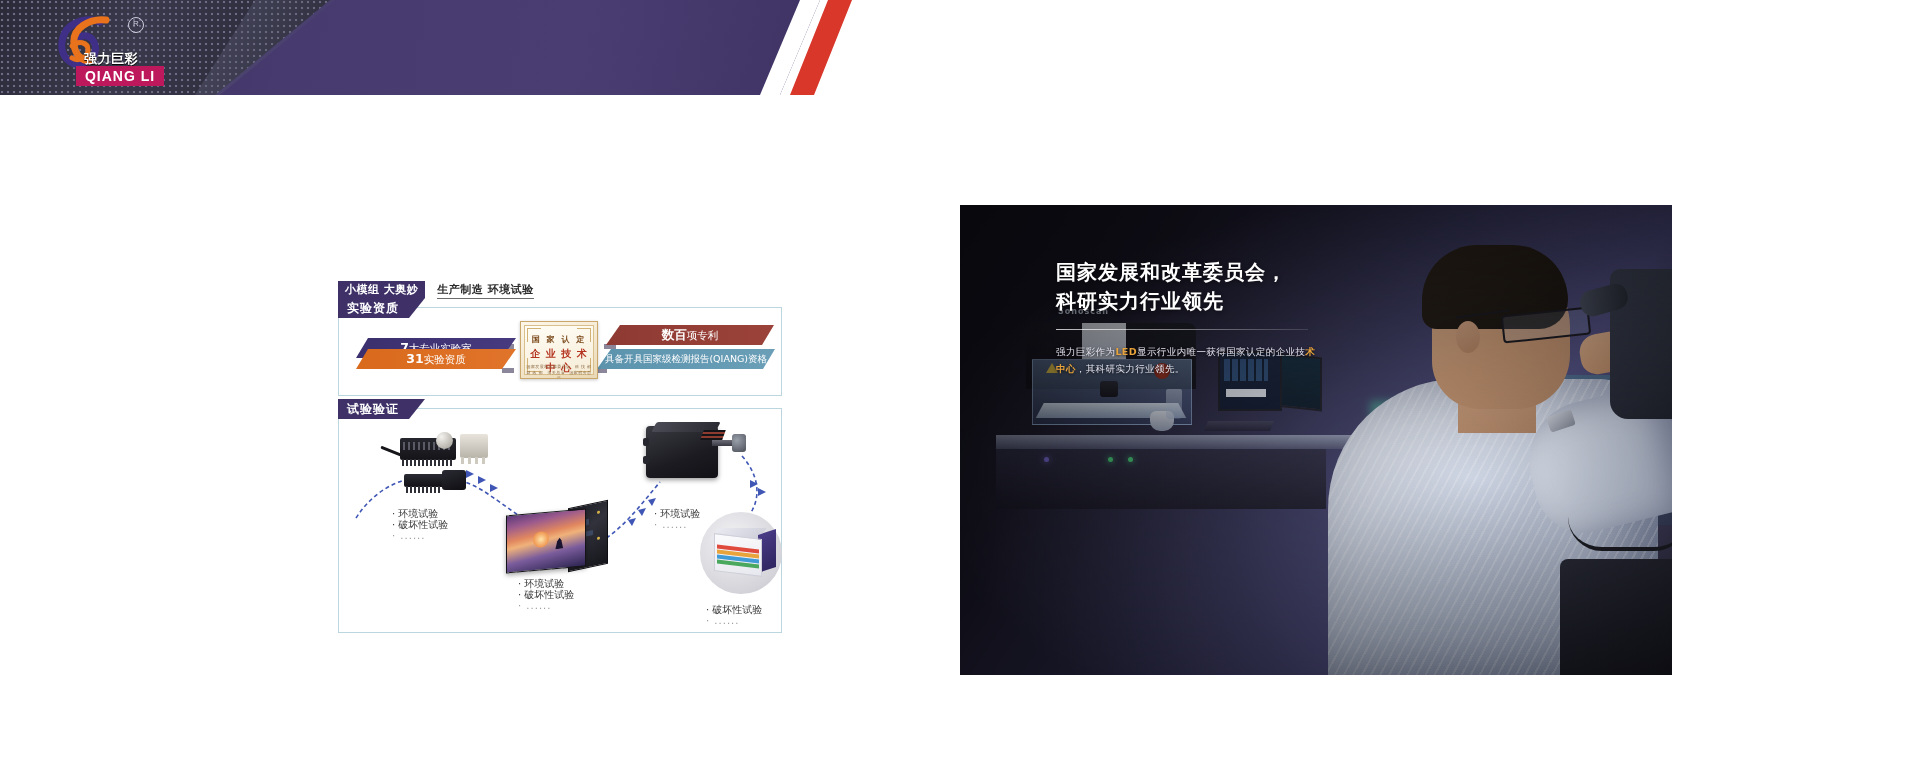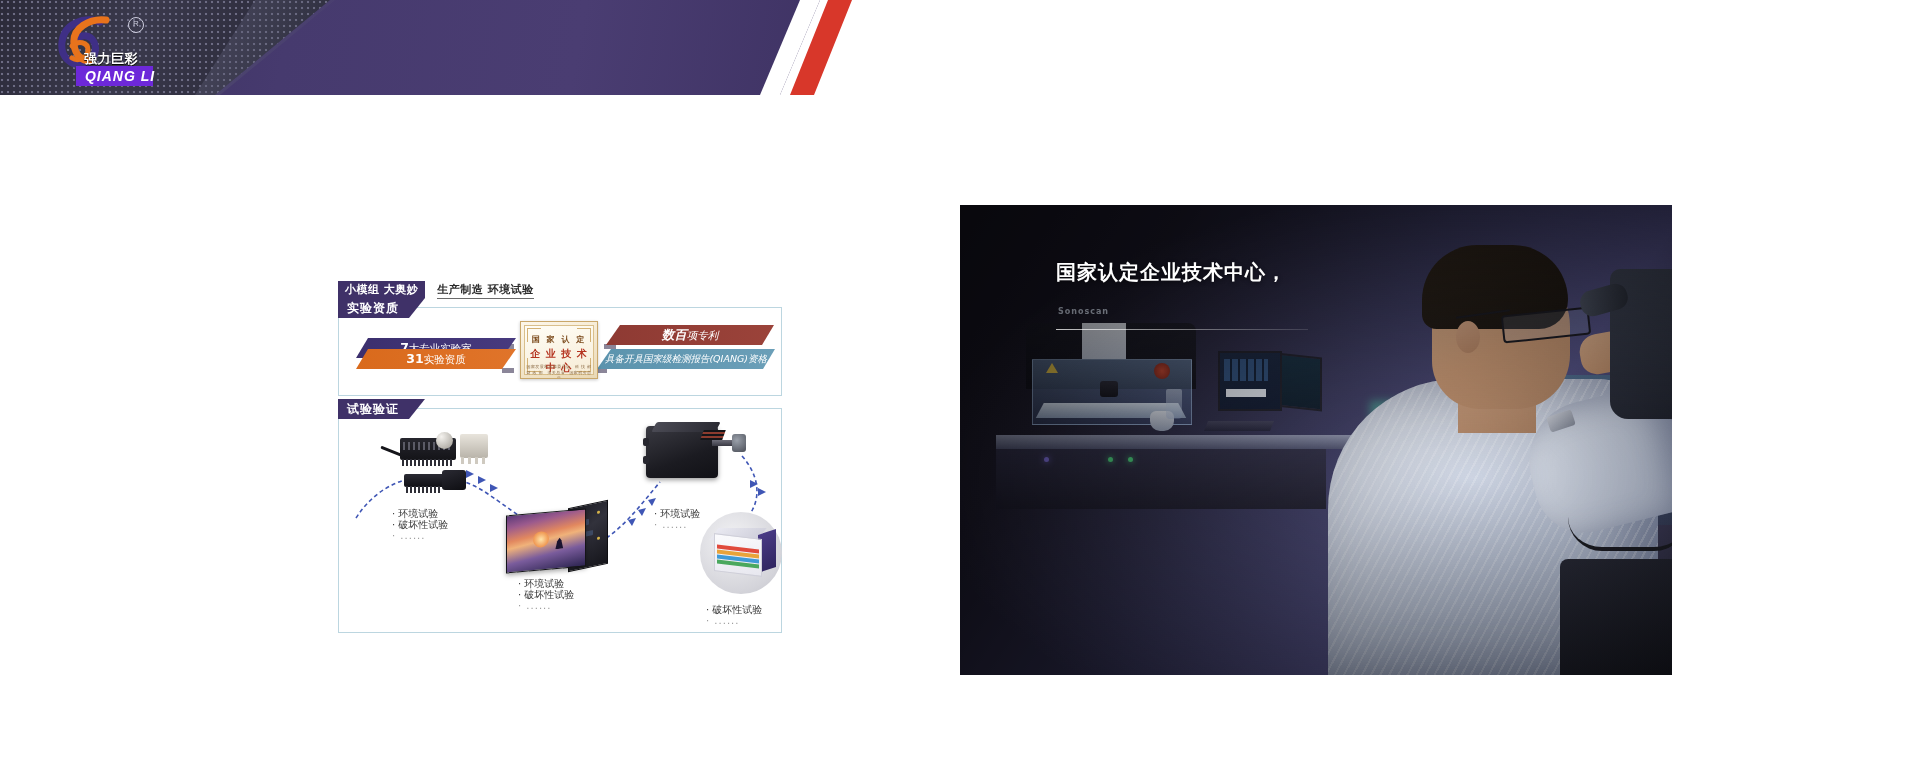--- a/index.html
+++ b/index.html
@@ -56,23 +56,22 @@
     border:1.3px solid #cfcfe0;border-radius:50%;
     color:#cfcfe0;font-size:8px;line-height:12px;text-align:center;
   }
   .logo-cn{
     position:absolute;left:38px;top:36px;
     color:#ffffff;font-size:13px;font-weight:bold;letter-spacing:.5px;
     text-shadow:0 1px 1px #000;
     font-family:"DejaVu Sans",sans-serif;
   }
   .logo-bar{
-    position:absolute;left:30px;top:52px;width:77px;height:20px;
-    background:#6d28d9;
-    font-style:italic;
+    position:absolute;left:30px;top:52px;width:88px;height:20px;
+    background:#be185d;
   }
   .logo-en{
     position:absolute;left:0;top:0;width:88px;height:20px;
     color:#ffffff;font-size:14px;font-weight:bold;line-height:20px;
     text-align:center;letter-spacing:1px;
   }
 
   .hdr-title{
     position:absolute;left:430px;top:22px;
     color:#ffffff;font-size:45px;font-weight:400;
@@ -134,21 +133,20 @@
     box-sizing:border-box;
   }
   .arrow b{font-size:12.5px;font-weight:bold;}
   .arrow-l{
     left:18px;width:160px;
     clip-path:polygon(12px 0,100% 0,calc(100% - 14px) 100%,0 100%);
   }
   .arrow-r{
     width:168px;
     clip-path:polygon(14px 0,100% 0,calc(100% - 12px) 100%,0 100%);
-    font-style:italic;
   }
   .a1{top:57px;background:linear-gradient(90deg,#3b2f6d,#473a7f);}
   .a2{top:68px;background:linear-gradient(90deg,#d96a1c,#e0742a);}
   .a3{left:268px;top:44px;background:linear-gradient(90deg,#8e3a33,#9b433a);}
   .a4{left:259px;top:68px;width:178px;background:linear-gradient(90deg,#5b93ad,#6b9fb8);font-size:9.5px;}
   .shadow-chip{
     position:absolute;width:12px;height:5px;background:#2b2246;opacity:.55;
   }
 
   
@@ -729,16 +727,18 @@
     <div class="hand"></div>
     <div class="scope"></div>
     <div class="scope-eye"></div>
     <div class="cable"></div>
     <div class="desk-dark"></div>
   </div>
 
   <div class="photo-vignette"></div>
 
   <div class="pc-title">
-    <div>国家认定企业技术中心，</div>
+    <div>国家发展和改革委员会，</div>
+    <div>科研实力行业领先</div>
   </div>
   <div class="pc-rule"></div>
+  <div class="pc-body"><span>强力巨彩作为</span><span class="hl">LED</span><span>显示行业内唯一获得国家认定的企业技</span><span class="hl2">术中心</span><span>，其科研实力行业领先。</span></div>
 </div>
 
 </body></html>

